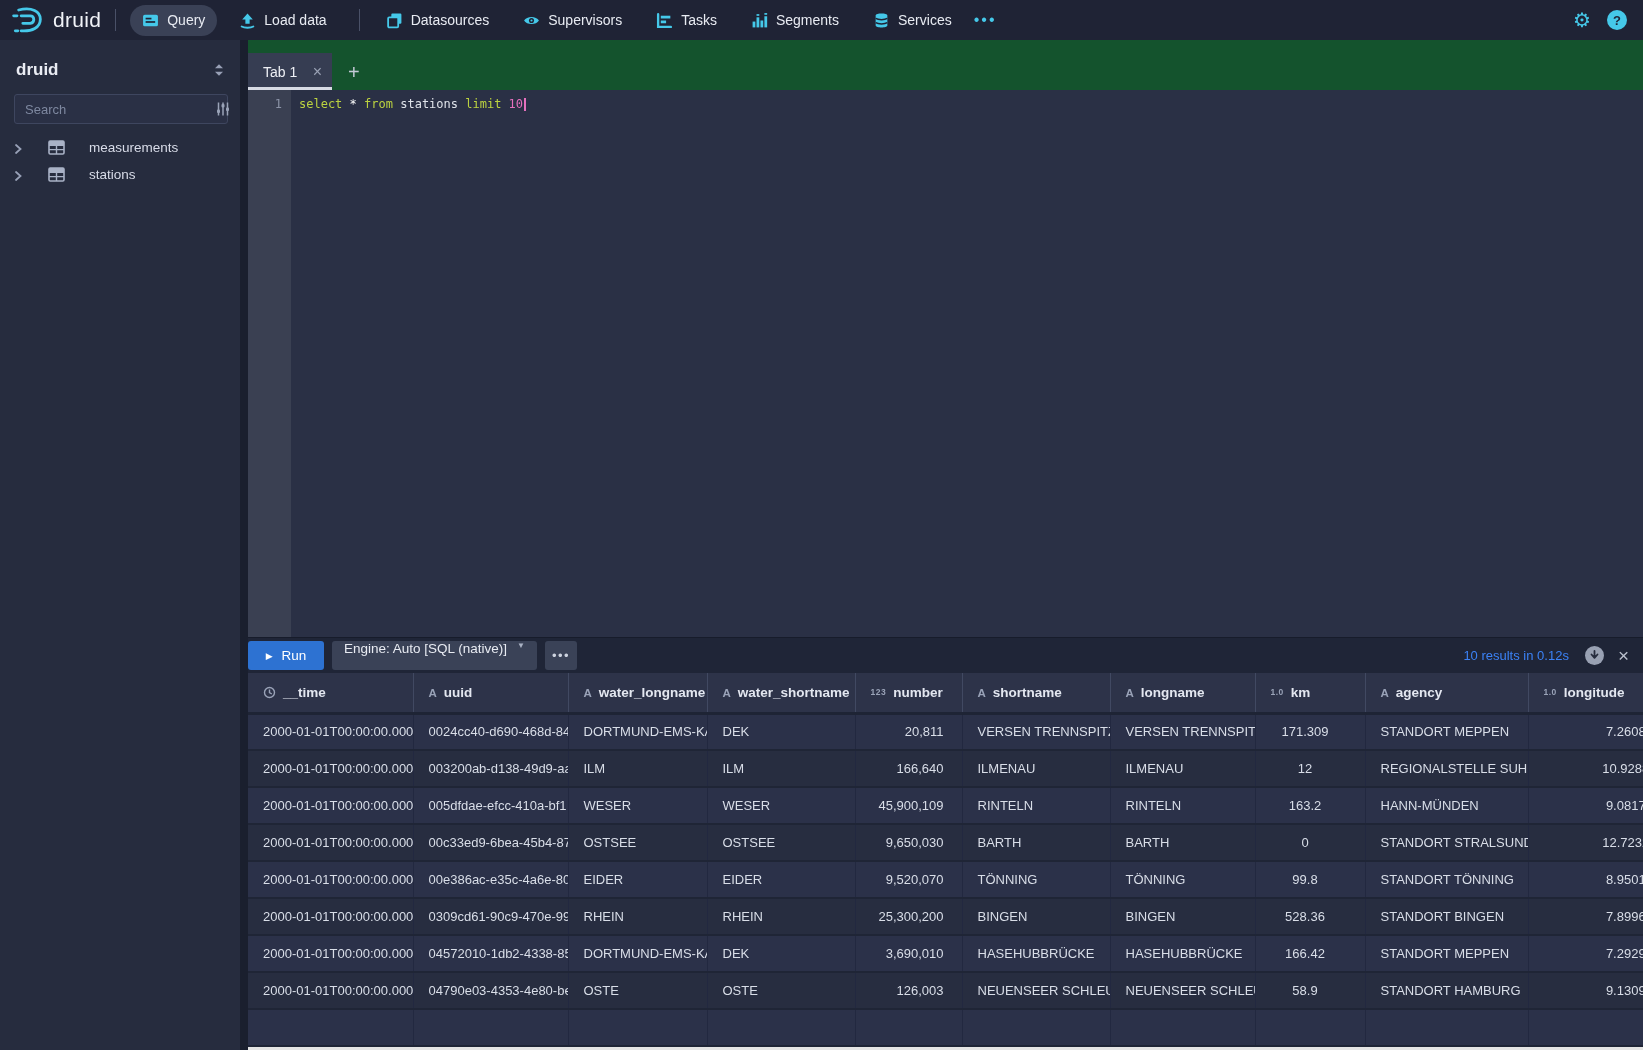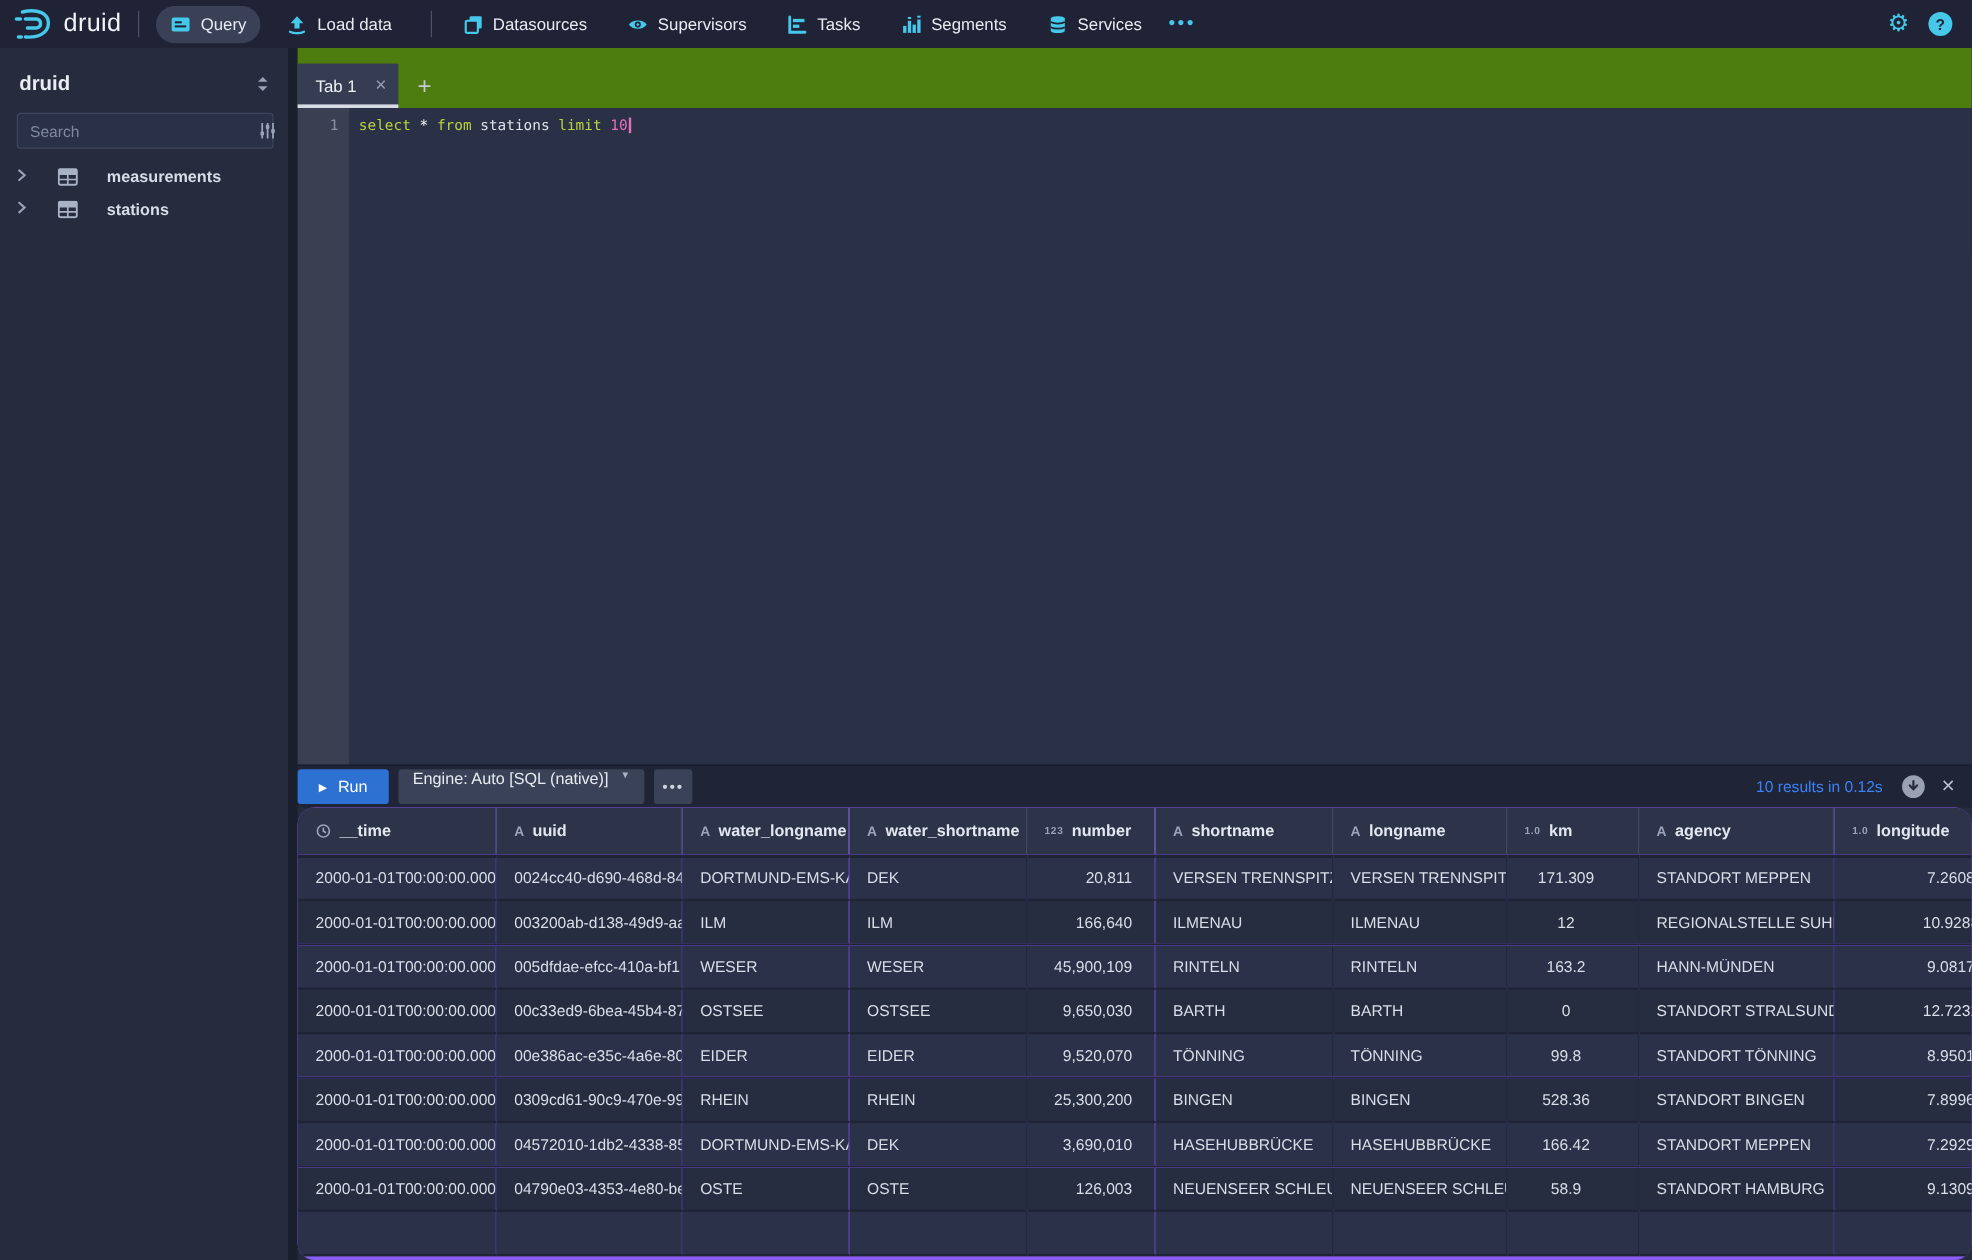--- a/index.html
+++ b/index.html
@@ -28,29 +28,29 @@
   .sidebar { position:absolute; left:0; top:40px; width:240px; bottom:0; background:#262c3e; }
   .schema-row { display:flex; align-items:center; justify-content:space-between;
     padding:20px 14px 12px 16px; cursor:pointer; }
   .schema-name { color:#e9ecf3; font-size:17px; font-weight:600; }
   .search-box { margin:2px 12px 10px 14px; height:30px; background:#2a3045;
     border:1px solid #3e465f; border-radius:3px; display:flex; align-items:center; }
   .search-box input { flex:1; background:transparent; border:none; outline:none;
     color:#dfe3ec; font-size:13px; padding:0 10px; font-family:inherit; }
   .search-box input::placeholder { color:#7e88a0; }
   .filter-icon { padding:0 8px 0 4px; display:flex; }
-  .tree-item { display:flex; align-items:flex-start; gap:24px; padding:6px 10px 6px 12px;
-    color:#d8dce8; font-size:13.5px; cursor:pointer;font-weight:bold; }
+  .tree-item { display:flex; align-items:flex-end; gap:24px; padding:6px 10px 6px 12px;
+    color:#d8dce8; font-size:13.5px; cursor:pointer; }
 
   
   .side-gap { position:absolute; left:240px; top:40px; width:8px; bottom:0; background:#1a1f2e; }
   .main { position:absolute; left:248px; top:40px; right:0; bottom:0;
     display:flex; flex-direction:column; }
 
-  .tabbar { height:50px; background:#4d7c0f; display:flex; align-items:flex-end; flex:none; }
+  .tabbar { height:50px; background:#14532d; display:flex; align-items:flex-end; flex:none; }
   .tab { height:37px; width:84px; background:#363d52; display:flex; align-items:center;
     padding:0 10px 0 15px; position:relative; cursor:pointer; }
   .tab-label { color:#eef0f5; font-size:14px; flex:1; }
   .tab-close { color:#9aa2b5; font-size:16px; line-height:1; cursor:pointer; }
   .tab-underline { position:absolute; left:0; right:0; bottom:0; height:3px; background:#d7dbe4; }
   .tab-plus { color:#c3c9d6; font-size:20px; margin:0 0 8px 16px; cursor:pointer; line-height:1; }
 
   .editor { flex:1; position:relative; background:#2a3045; overflow:hidden; }
   .gutter { position:absolute; left:0; top:0; bottom:0; width:43px; background:#3a4052; }
   .line-no { position:absolute; left:0; top:7px; width:43px; text-align:right;
@@ -74,21 +74,21 @@
   .caret-down { font-size:8px; color:#aab2c4; }
   .more-btn { height:29px; width:32px; background:#3a4257; border-radius:3px; color:#cdd3df;
     display:flex; align-items:center; justify-content:center; letter-spacing:1.5px;
     font-size:13px; cursor:pointer; }
   .run-status { margin-left:auto; color:#3b82f6; font-size:13px; }
   .dl-circle { width:19px; height:19px; border-radius:50%; background:#99a1b3; display:flex;
     align-items:center; justify-content:center; cursor:pointer; margin-left:8px; }
   .results-close { color:#b9bfcc; font-size:19px; line-height:1; cursor:pointer; margin-left:6px; }
 
   
-  .results { height:377px; flex:none; background:#8b5cf6; overflow:hidden; position:relative;border-radius:14px; }
+  .results { height:377px; flex:none; background:#e5e5e5; overflow:hidden; position:relative; }
   table.grid { border-collapse:collapse; table-layout:fixed; width:1500px; }
   .grid th { height:40px; background:#2d3349; color:#e3e7f0; font-size:13.5px; font-weight:600;
     text-align:left; padding:0 8px 0 15px; border-right:1px solid #414962;
     border-bottom:3px solid #1e2435; white-space:nowrap; overflow:hidden; cursor:pointer; }
   .grid td { height:37px; color:#d9dee8; font-size:13px; padding:0 10px 0 15px;
     border-right:1px solid #222840; border-bottom:2px solid #1f2536;
     white-space:nowrap; overflow:hidden; cursor:pointer; }
   .grid tr.odd td  { background:#2b3149; }
   .grid tr.even td { background:#272d40; }
   .al-right  { text-align:right; padding-right:18px !important; }

